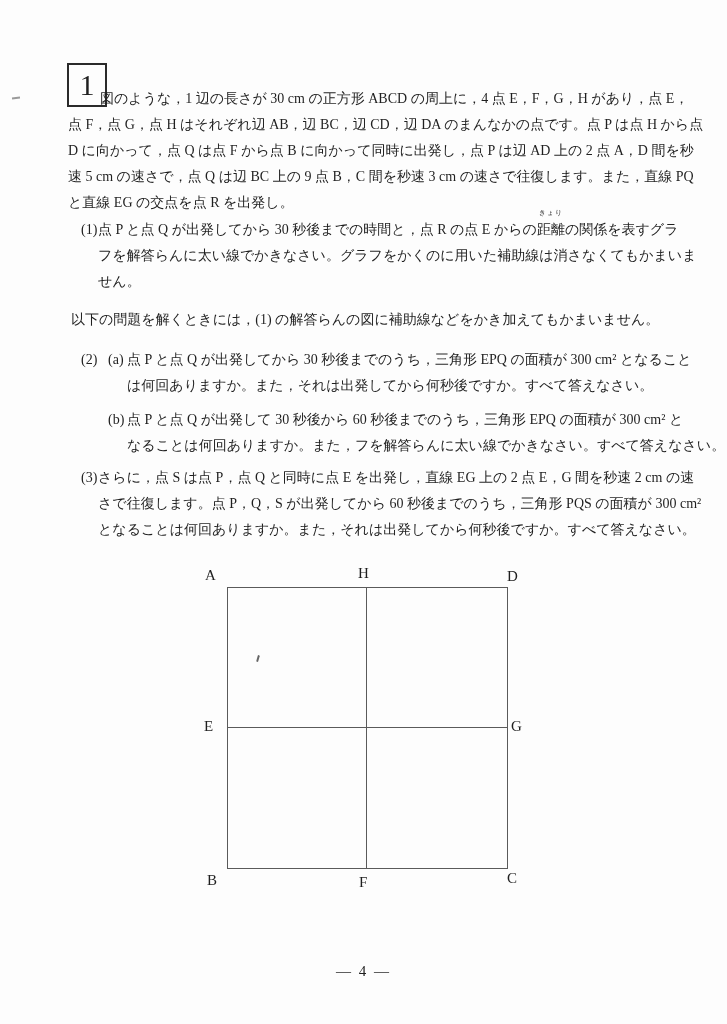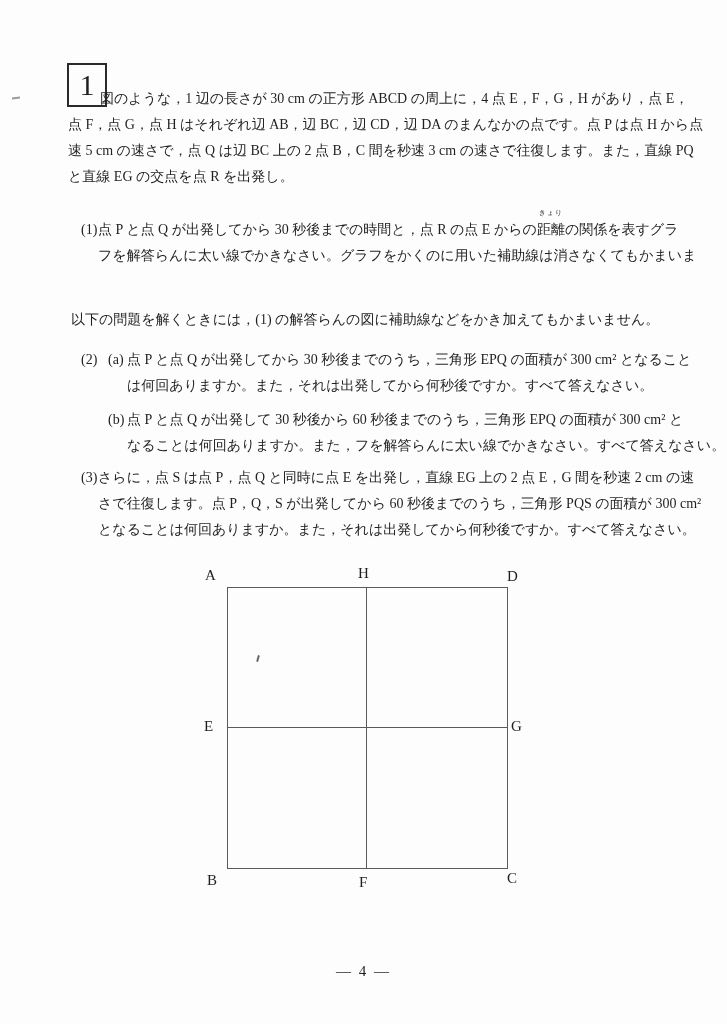--- a/index.html
+++ b/index.html
@@ -63,31 +63,33 @@
 
   <div class="margin-dash"></div>
 
   <div class="qbox">
     <span>1</span>
   </div>
 
   <div class="intro">
     <div class="line first">図のような，1 辺の長さが 30 cm の正方形 ABCD の周上に，4 点 E，F，G，H があり，点 E，</div>
     <div class="line">点 F，点 G，点 H はそれぞれ辺 AB，辺 BC，辺 CD，辺 DA のまんなかの点です。点 P は点 H から点</div>
-    <div class="line">速 5 cm の速さで，点 Q は辺 BC 上の 2 点 B，C 間を秒速 3 cm の速さで往復します。また，直線 PQ</div>
+    <div class="line">D に向かって，点 Q は点 F から点 B に向かって同時に出発し，点 P は辺 AD 上の 2 点 A，D 間を秒</div>
+    <div class="line">速 5 cm の速さで，点 Q は辺 BC 上の 9 点 B，C 間を秒速 3 cm の速さで往復します。また，直線 PQ</div>
     <div class="line">と直線 EG の交点を点 R を出発し。</div>
   </div>
 
   <div class="block" style="left:81px;top:217px;">
     <span class="qlabel w1">(1)</span>
     <div>
       <div class="line">
         <span>点 P と点 Q が出発してから 30 秒後までの時間と，点 R の点 E からの</span><span class="rubywrap"><span>距離</span><span class="rt">きょり</span></span><span>の関係を表すグラ</span>
       </div>
       <div class="line">フを解答らんに太い線でかきなさい。グラフをかくのに用いた補助線は消さなくてもかまいま</div>
+      <div class="line">せん。</div>
     </div>
   </div>
 
   <div class="note line">以下の問題を解くときには，(1) の解答らんの図に補助線などをかき加えてもかまいません。</div>
 
   <div class="block" style="left:81px;top:347px;">
     <span class="qlabel gap2">(2)</span>
     <span class="qlabel wsub">(a)</span>
     <div>
       <div class="line">点 P と点 Q が出発してから 30 秒後までのうち，三角形 EPQ の面積が 300 cm² となること</div>

